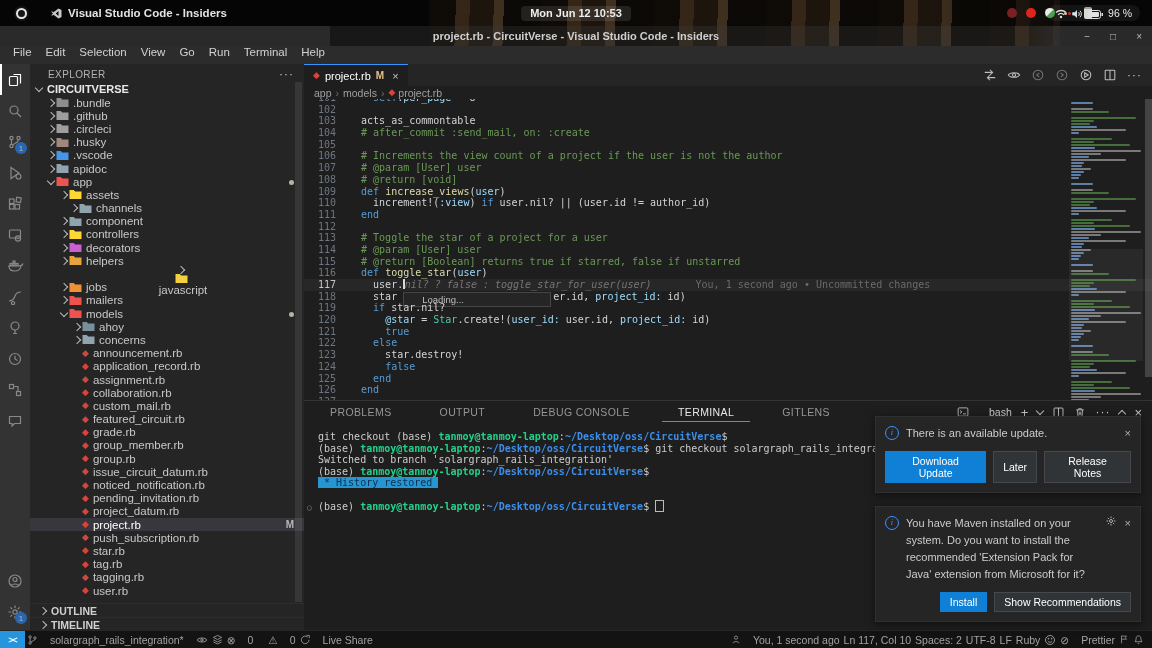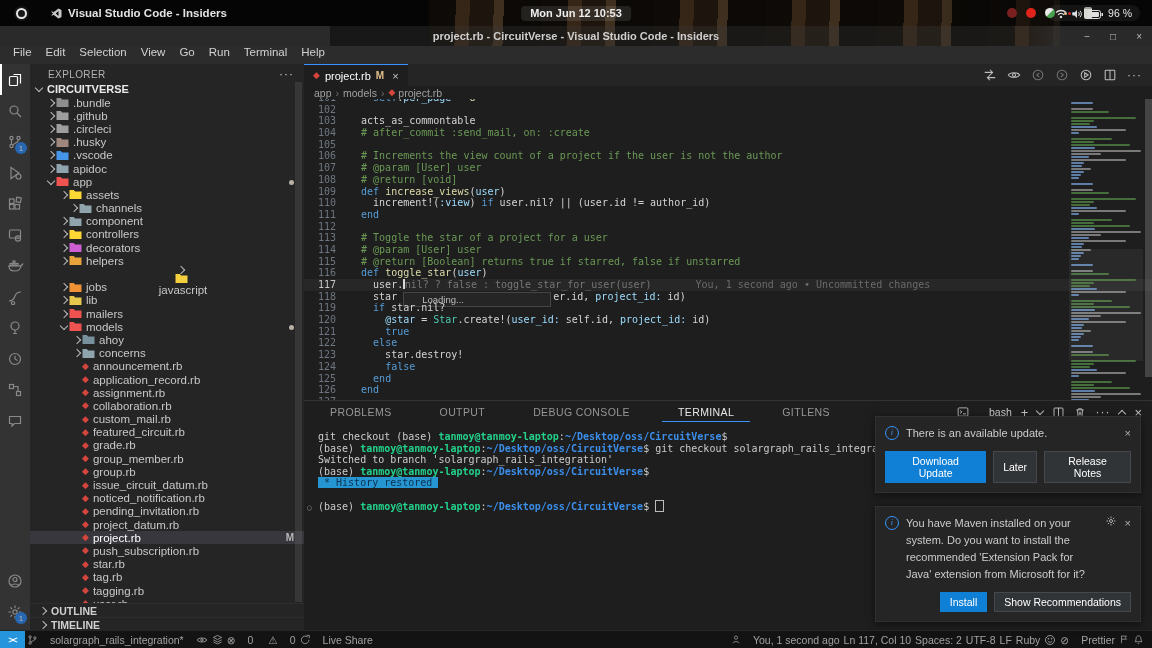--- a/index.html
+++ b/index.html
@@ -75,21 +75,21 @@
     color:#a0a0a0;padding-left:10px;gap:4px;flex:none}
   .codewrap{flex:1;position:relative;overflow:hidden;background:#1e1e1e}
   .codelines{margin-top:-7px}
   .cl{display:flex;height:11.7px;line-height:11.7px;font-family:"DejaVu Sans Mono","Liberation Mono",monospace;font-size:10px}
   .cl.cur{background:rgba(255,255,255,.045)}
   .ln{width:32px;text-align:right;padding-right:13px;color:#6e7681;flex:none}
   .cl.cur .ln{color:#c6c6c6}
   .lc{white-space:pre;color:#d4d4d4}
   .s-t{color:#d4d4d4}.s-c{color:#6a9955}.s-k{color:#569cd6}.s-v{color:#9cdcfe}
   .s-cl{color:#4ec9b0}.s-fn{color:#dcdcaa}.s-num{color:#b5cea8}
-  .s-ghost{color:#767676;}
+  .s-ghost{color:#767676;font-style:italic}
   .s-blame{color:#6b6b6b;margin-left:44px}
   .cursor{display:inline-block;width:1.5px;height:10px;background:#d8d8d8;vertical-align:-1px}
   .tooltip{display:inline-block;width:128px;height:13px;line-height:13px;background:#252526;
     border:1px solid #454545;color:#bfbfbf;font-family:"Liberation Sans",sans-serif;font-size:9.5px;
     padding-left:18px;vertical-align:-3px;margin-right:2px}
   .minimap{position:absolute;right:9px;top:2px;width:74px;bottom:0;overflow:hidden;opacity:.85}
   .mm-line{height:2px;margin:1px 0 0 2px;border-radius:1px}
   .mm-view{position:absolute;right:9px;top:150px;width:74px;height:112px;background:rgba(255,255,255,.05)}
   .ed-scroll{position:absolute;right:0;top:-8px;width:7px;height:286px;background:rgba(140,140,140,.35)}
   
@@ -471,31 +471,20 @@
             </svg>
           </span>
           <span class="lbl">jobs</span>
         </div>
         <div class="trow" style="padding-left: 28px;">
           <span class="chev">
             <span class="cv r"></span>
           </span>
           <span>
             <svg width="13" height="11" viewBox="0 0 13 11">
-              <path d="M0.5 1 H4.8 L6.1 2.6 H12.5 V10 H0.5 Z" fill="#e6c84c"></path>
-            </svg>
-          </span>
-          <span class="lbl">lib</span>
-        </div>
-        <div class="trow" style="padding-left: 28px;">
-          <span class="chev">
-            <span class="cv r"></span>
-          </span>
-          <span>
-            <svg width="13" height="11" viewBox="0 0 13 11">
               <path d="M0.5 1 H4.8 L6.1 2.6 H12.5 V10 H0.5 Z" fill="#ef5350"></path>
             </svg>
           </span>
           <span class="lbl">mailers</span>
         </div>
         <div class="trow" style="padding-left: 28px;">
           <span class="chev">
             <span class="cv d"></span>
           </span>
           <span>
@@ -759,21 +748,21 @@
           <div class="cl">
             <span class="ln">118</span>
             <span class="lc"><span class="s-t">    star </span><span class="tooltip">Loading...</span><span class="s-t">er.id, </span><span class="s-v">project_id:</span><span class="s-t"> id)</span></span>
           </div>
           <div class="cl">
             <span class="ln">119</span>
             <span class="lc"><span class="s-t">    </span><span class="s-k">if</span><span class="s-t"> star.nil?</span></span>
           </div>
           <div class="cl">
             <span class="ln">120</span>
-            <span class="lc"><span class="s-t">      </span><span class="s-v">@star</span><span class="s-t"> = </span><span class="s-cl">Star</span><span class="s-t">.create!(</span><span class="s-v">user_id:</span><span class="s-t"> self.id, </span><span class="s-v">project_id:</span><span class="s-t"> id)</span></span>
+            <span class="lc"><span class="s-t">      </span><span class="s-v">@star</span><span class="s-t"> = </span><span class="s-cl">Star</span><span class="s-t">.create!(</span><span class="s-v">user_id:</span><span class="s-t"> user.id, </span><span class="s-v">project_id:</span><span class="s-t"> id)</span></span>
           </div>
           <div class="cl">
             <span class="ln">121</span>
             <span class="lc"><span class="s-t">      </span><span class="s-k">true</span></span>
           </div>
           <div class="cl">
             <span class="ln">122</span>
             <span class="lc"><span class="s-t">    </span><span class="s-k">else</span></span>
           </div>
           <div class="cl">

